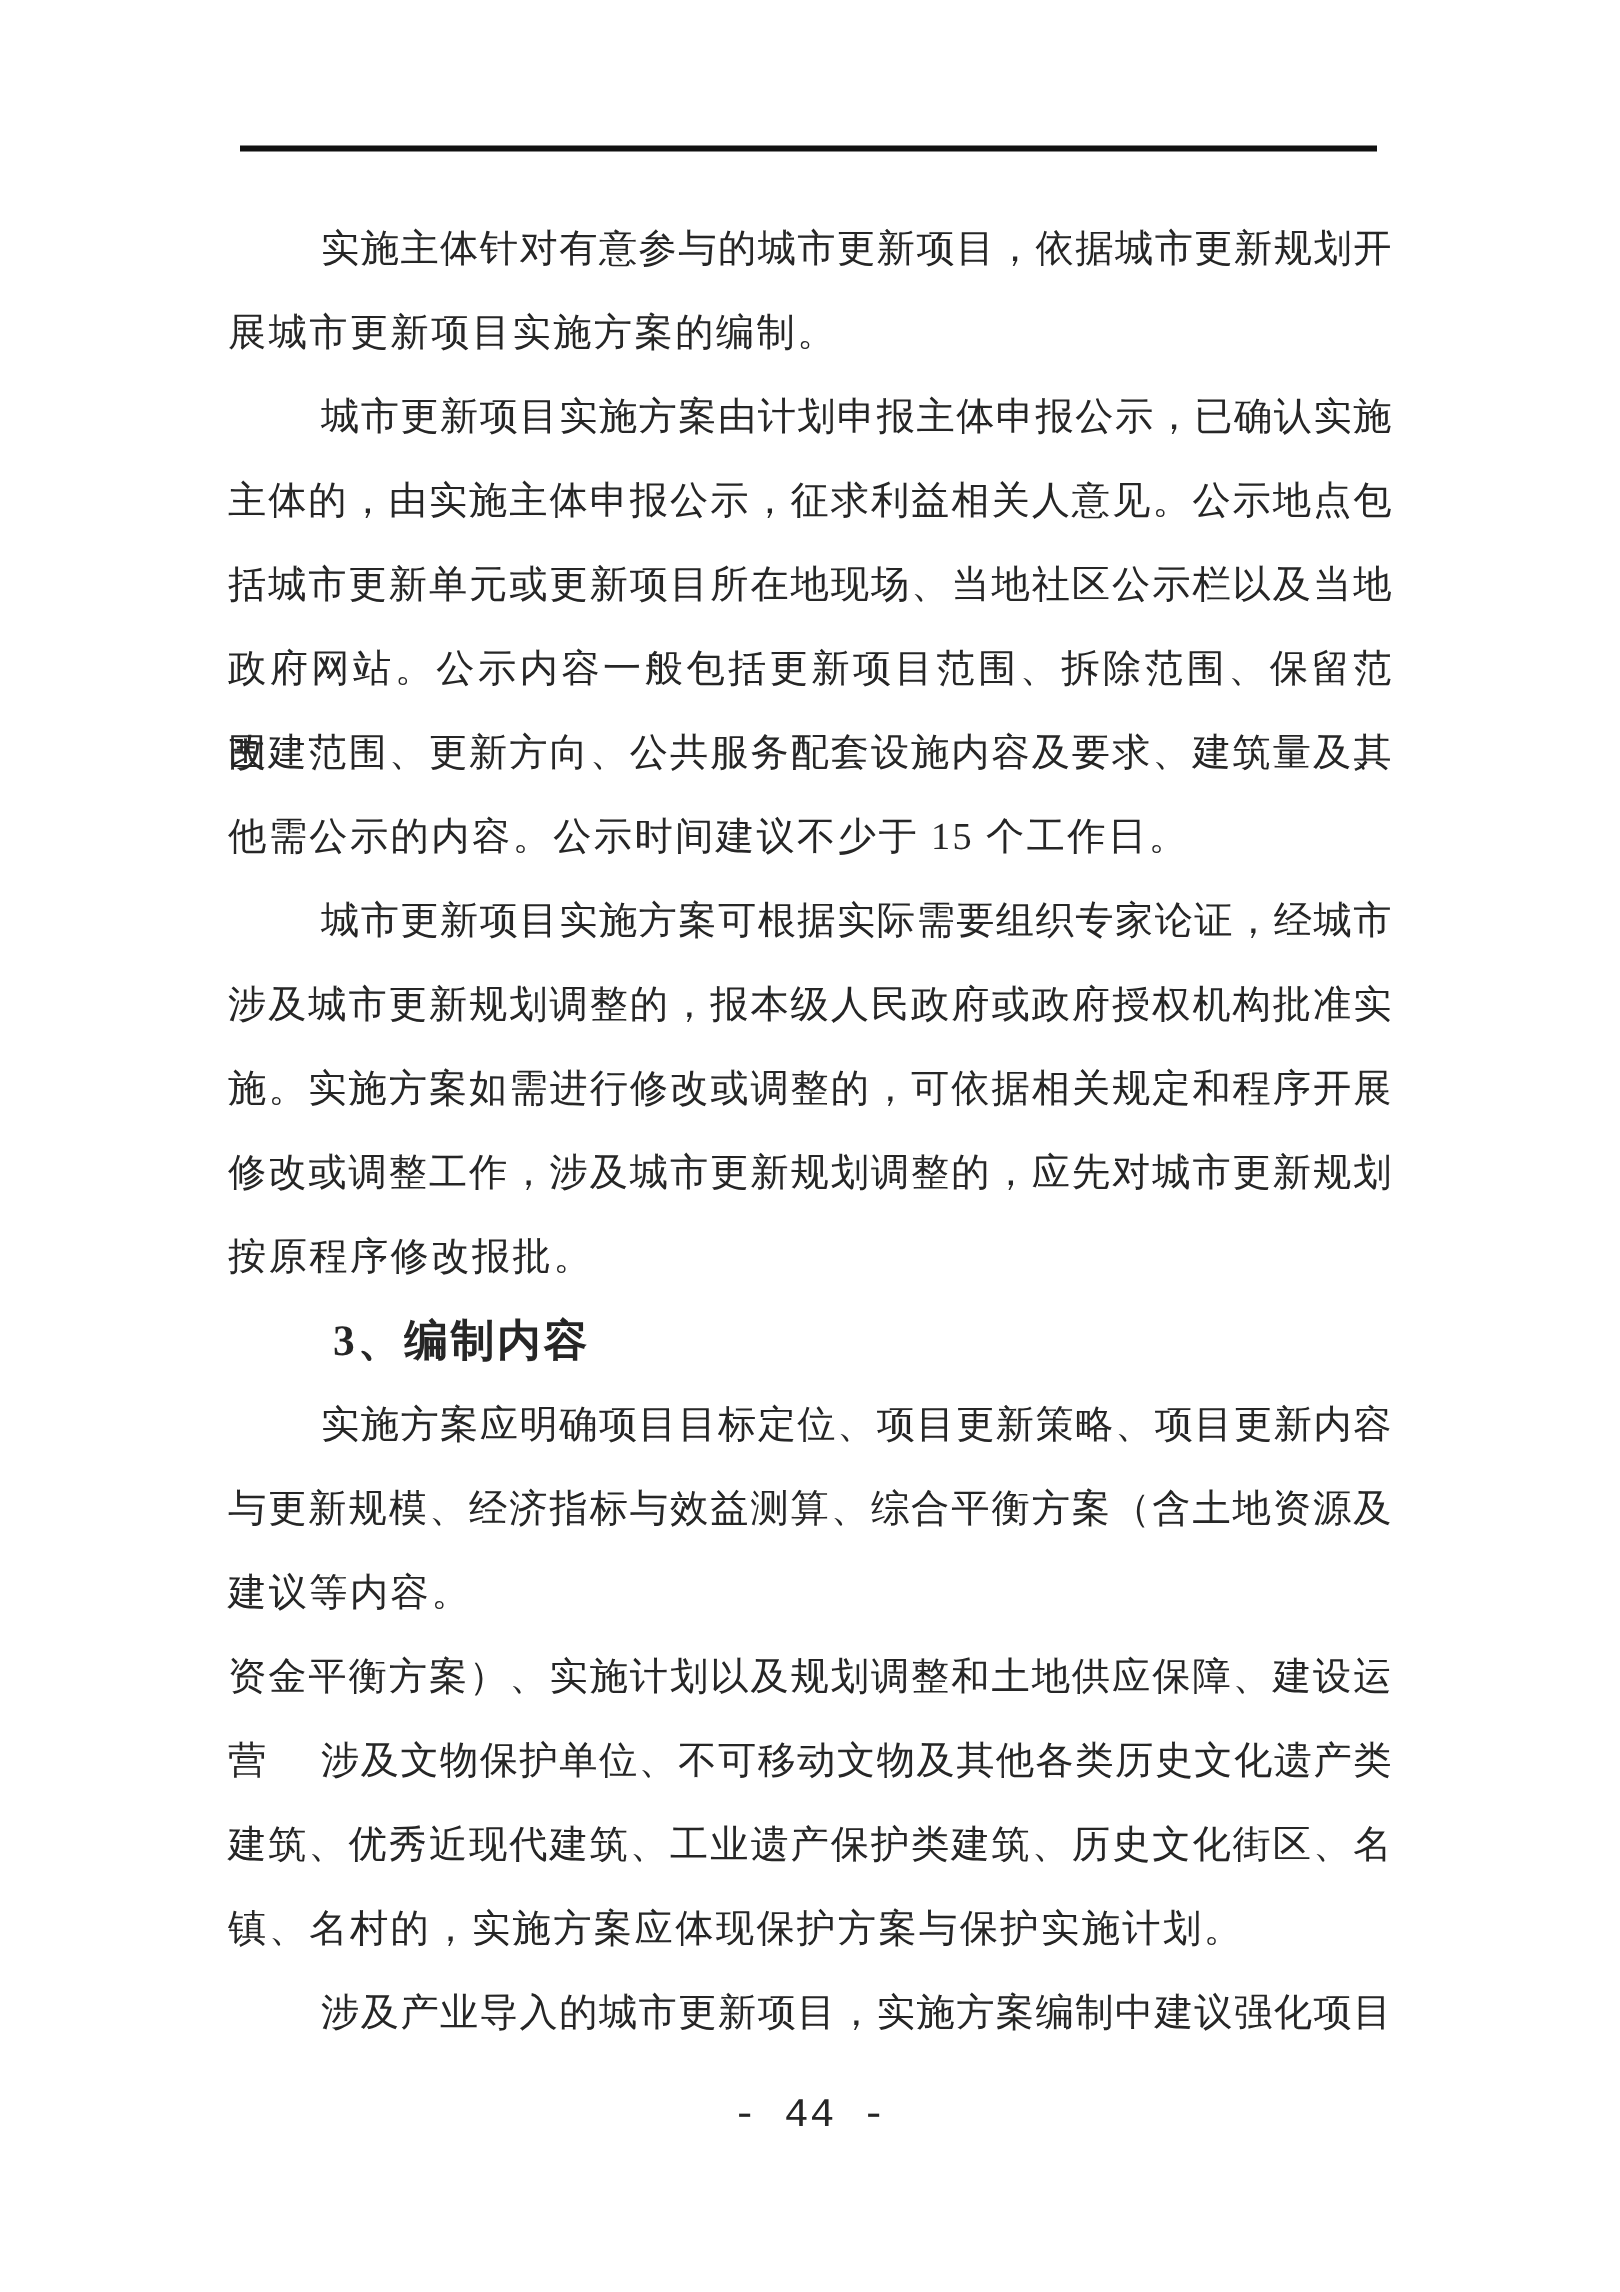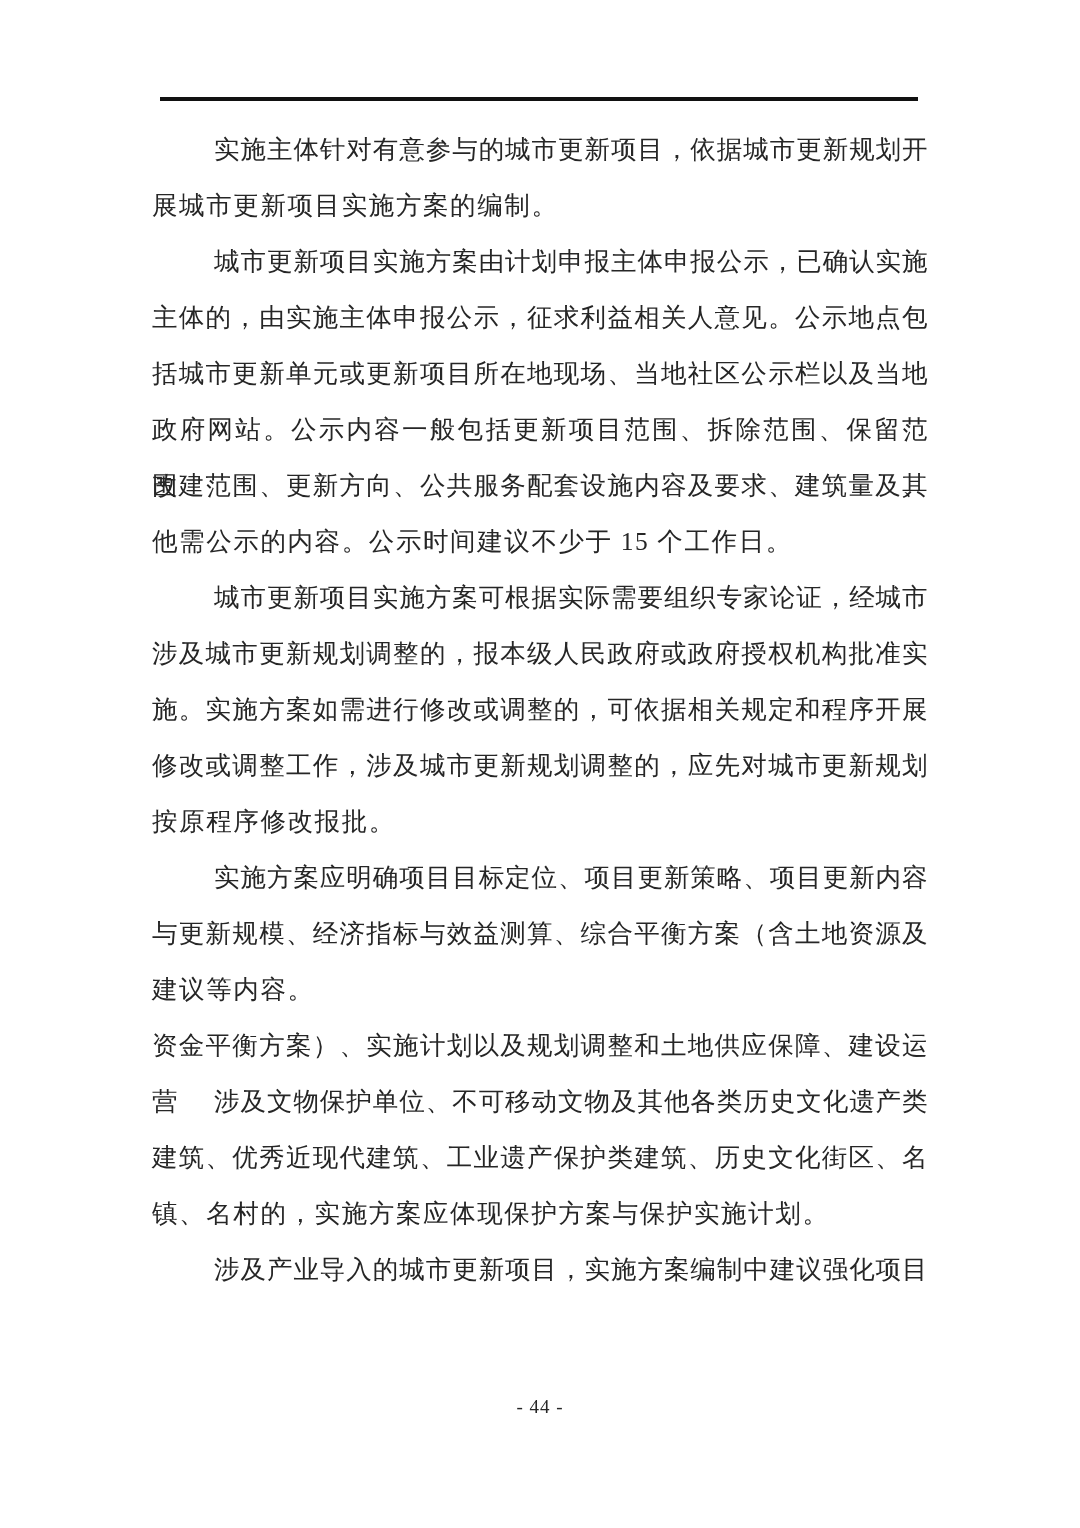--- a/index.html
+++ b/index.html
@@ -13,21 +13,21 @@
     overflow:hidden;
   }
   .header-rule{
     position:absolute;
     left:160px;top:97px;
     width:758px;height:4px;
     background:var(--rule,#111111);
   }
   .doc{
     position:absolute;
-    left:152px;top:122px;
+    left:152px;top:138px;
     width:776px;
   }
   .line{
     height:56px;
     line-height:56px;
     font-size:25.5px;
     letter-spacing:1.6px;
     white-space:nowrap;
     overflow:visible;
   }
@@ -46,24 +46,24 @@
     text-align:left;
     text-align-last:left;
   }
   .footer{
     position:absolute;
     left:0;top:1396px;
     width:100%;
     text-align:center;
   }
   .page-number{
-    font-size:19px;
+    font-size:27px;
     letter-spacing:1px;
     color:var(--text,#262626);
-    font-family:Liberation Serif, serif;
+    font-family:Liberation Mono, monospace;
   }
 </style>
 </head>
 <body>
 
 <div class="page">
   <div class="header-rule"></div>
   <main class="doc">
       <div class="line indent fill">实施主体针对有意参与的城市更新项目，依据城市更新规划开</div>
       <div class="line">展城市更新项目实施方案的编制。</div>
@@ -71,20 +71,21 @@
       <div class="line fill">主体的，由实施主体申报公示，征求利益相关人意见。公示地点包</div>
       <div class="line fill">括城市更新单元或更新项目所在地现场、当地社区公示栏以及当地</div>
       <div class="line fill">政府网站。公示内容一般包括更新项目范围、拆除范围、保留范围、</div>
       <div class="line fill">改建范围、更新方向、公共服务配套设施内容及要求、建筑量及其</div>
       <div class="line">他需公示的内容。公示时间建议不少于 15 个工作日。</div>
       <div class="line indent fill">城市更新项目实施方案可根据实际需要组织专家论证，经城市</div>
       <div class="line fill">涉及城市更新规划调整的，报本级人民政府或政府授权机构批准实</div>
       <div class="line fill">施。实施方案如需进行修改或调整的，可依据相关规定和程序开展</div>
       <div class="line fill">修改或调整工作，涉及城市更新规划调整的，应先对城市更新规划</div>
       <div class="line">按原程序修改报批。</div>
+      <div class="line heading">3、编制内容</div>
       <div class="line indent fill">实施方案应明确项目目标定位、项目更新策略、项目更新内容</div>
       <div class="line fill">与更新规模、经济指标与效益测算、综合平衡方案（含土地资源及</div>
       <div class="line">建议等内容。</div>
       <div class="line fill">资金平衡方案）、实施计划以及规划调整和土地供应保障、建设运营</div>
       <div class="line indent fill">涉及文物保护单位、不可移动文物及其他各类历史文化遗产类</div>
       <div class="line fill">建筑、优秀近现代建筑、工业遗产保护类建筑、历史文化街区、名</div>
       <div class="line">镇、名村的，实施方案应体现保护方案与保护实施计划。</div>
       <div class="line indent fill">涉及产业导入的城市更新项目，实施方案编制中建议强化项目</div>
     </main>
   <footer class="footer">

